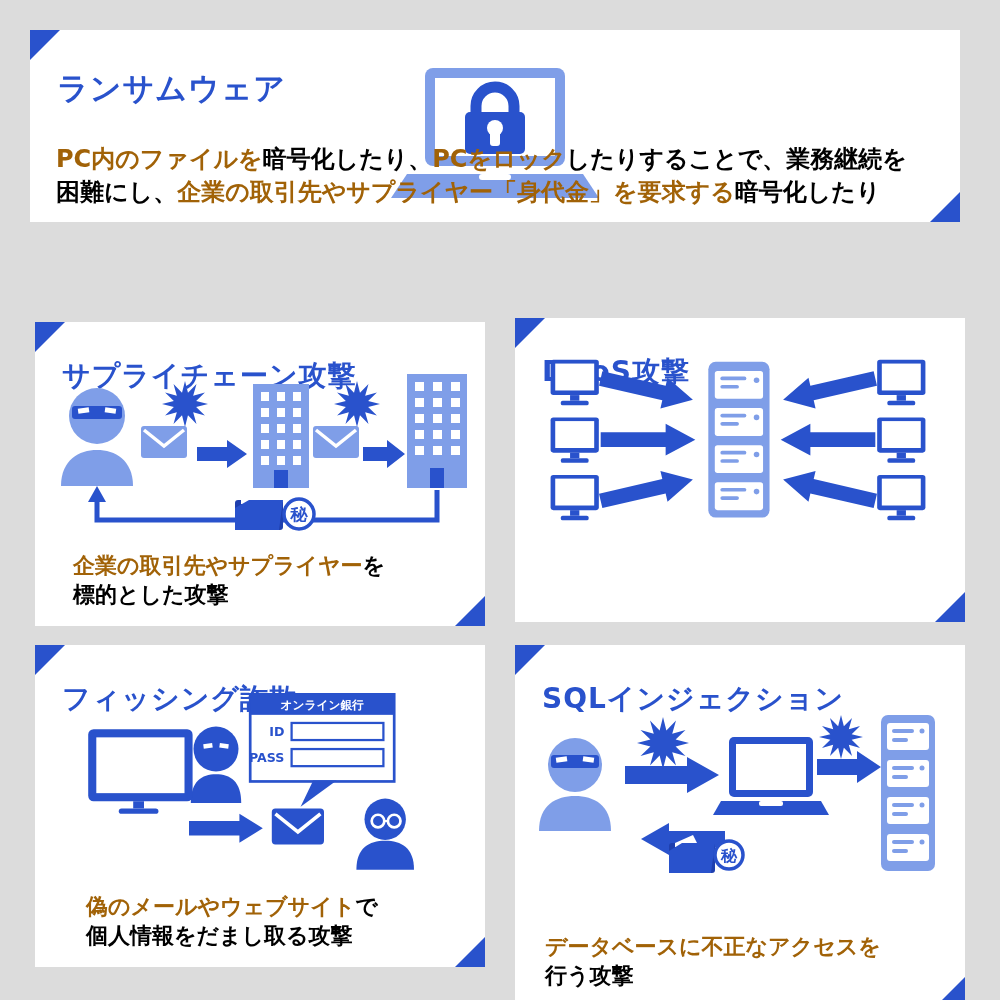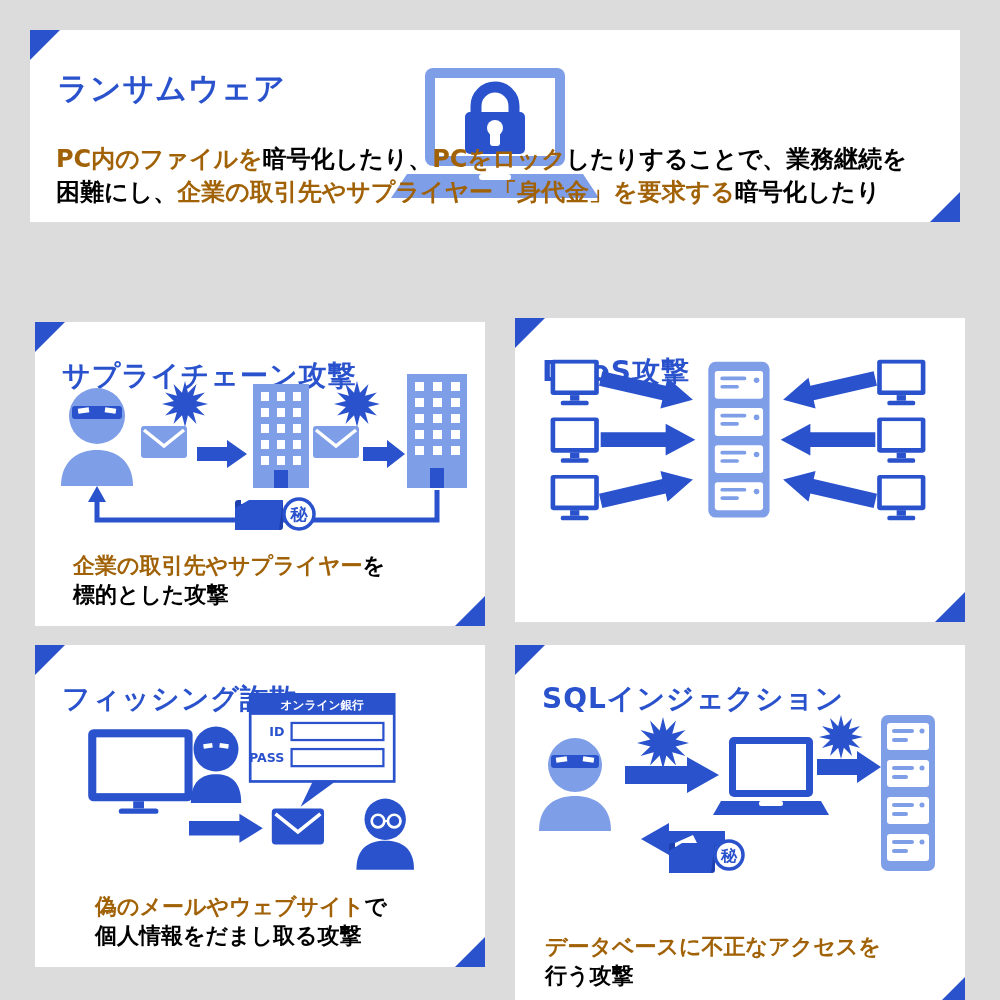--- a/index.html
+++ b/index.html
@@ -30,21 +30,21 @@
   #p-supply{left:35px;top:322px;width:450px;height:304px;}
   #p-supply .illus{left:16px;top:46px;}
   #p-supply .desc{left:38px;bottom:16px;font-size:22px;}
 
   #p-ddos{left:515px;top:318px;width:450px;height:304px;}
   #p-ddos .illus{left:28px;top:40px;}
   #p-ddos .desc{left:20px;bottom:14px;font-size:22px;}
 
   #p-phishing{left:35px;top:645px;width:450px;height:322px;}
   #p-phishing .illus{left:46px;top:48px;}
-  #p-phishing .desc{left:60px;bottom:16px;font-size:22px;}
+  #p-phishing .desc{left:51px;bottom:16px;font-size:22px;}
 
   #p-sql{left:515px;top:645px;width:450px;height:362px;}
   #p-sql .illus{left:14px;top:64px;}
   #p-sql .desc{left:30px;bottom:16px;font-size:22px;margin-top:43px;}
 </style>
 </head>
 <body>
 
 <svg width="0" height="0" style="position:absolute">
   <defs>

